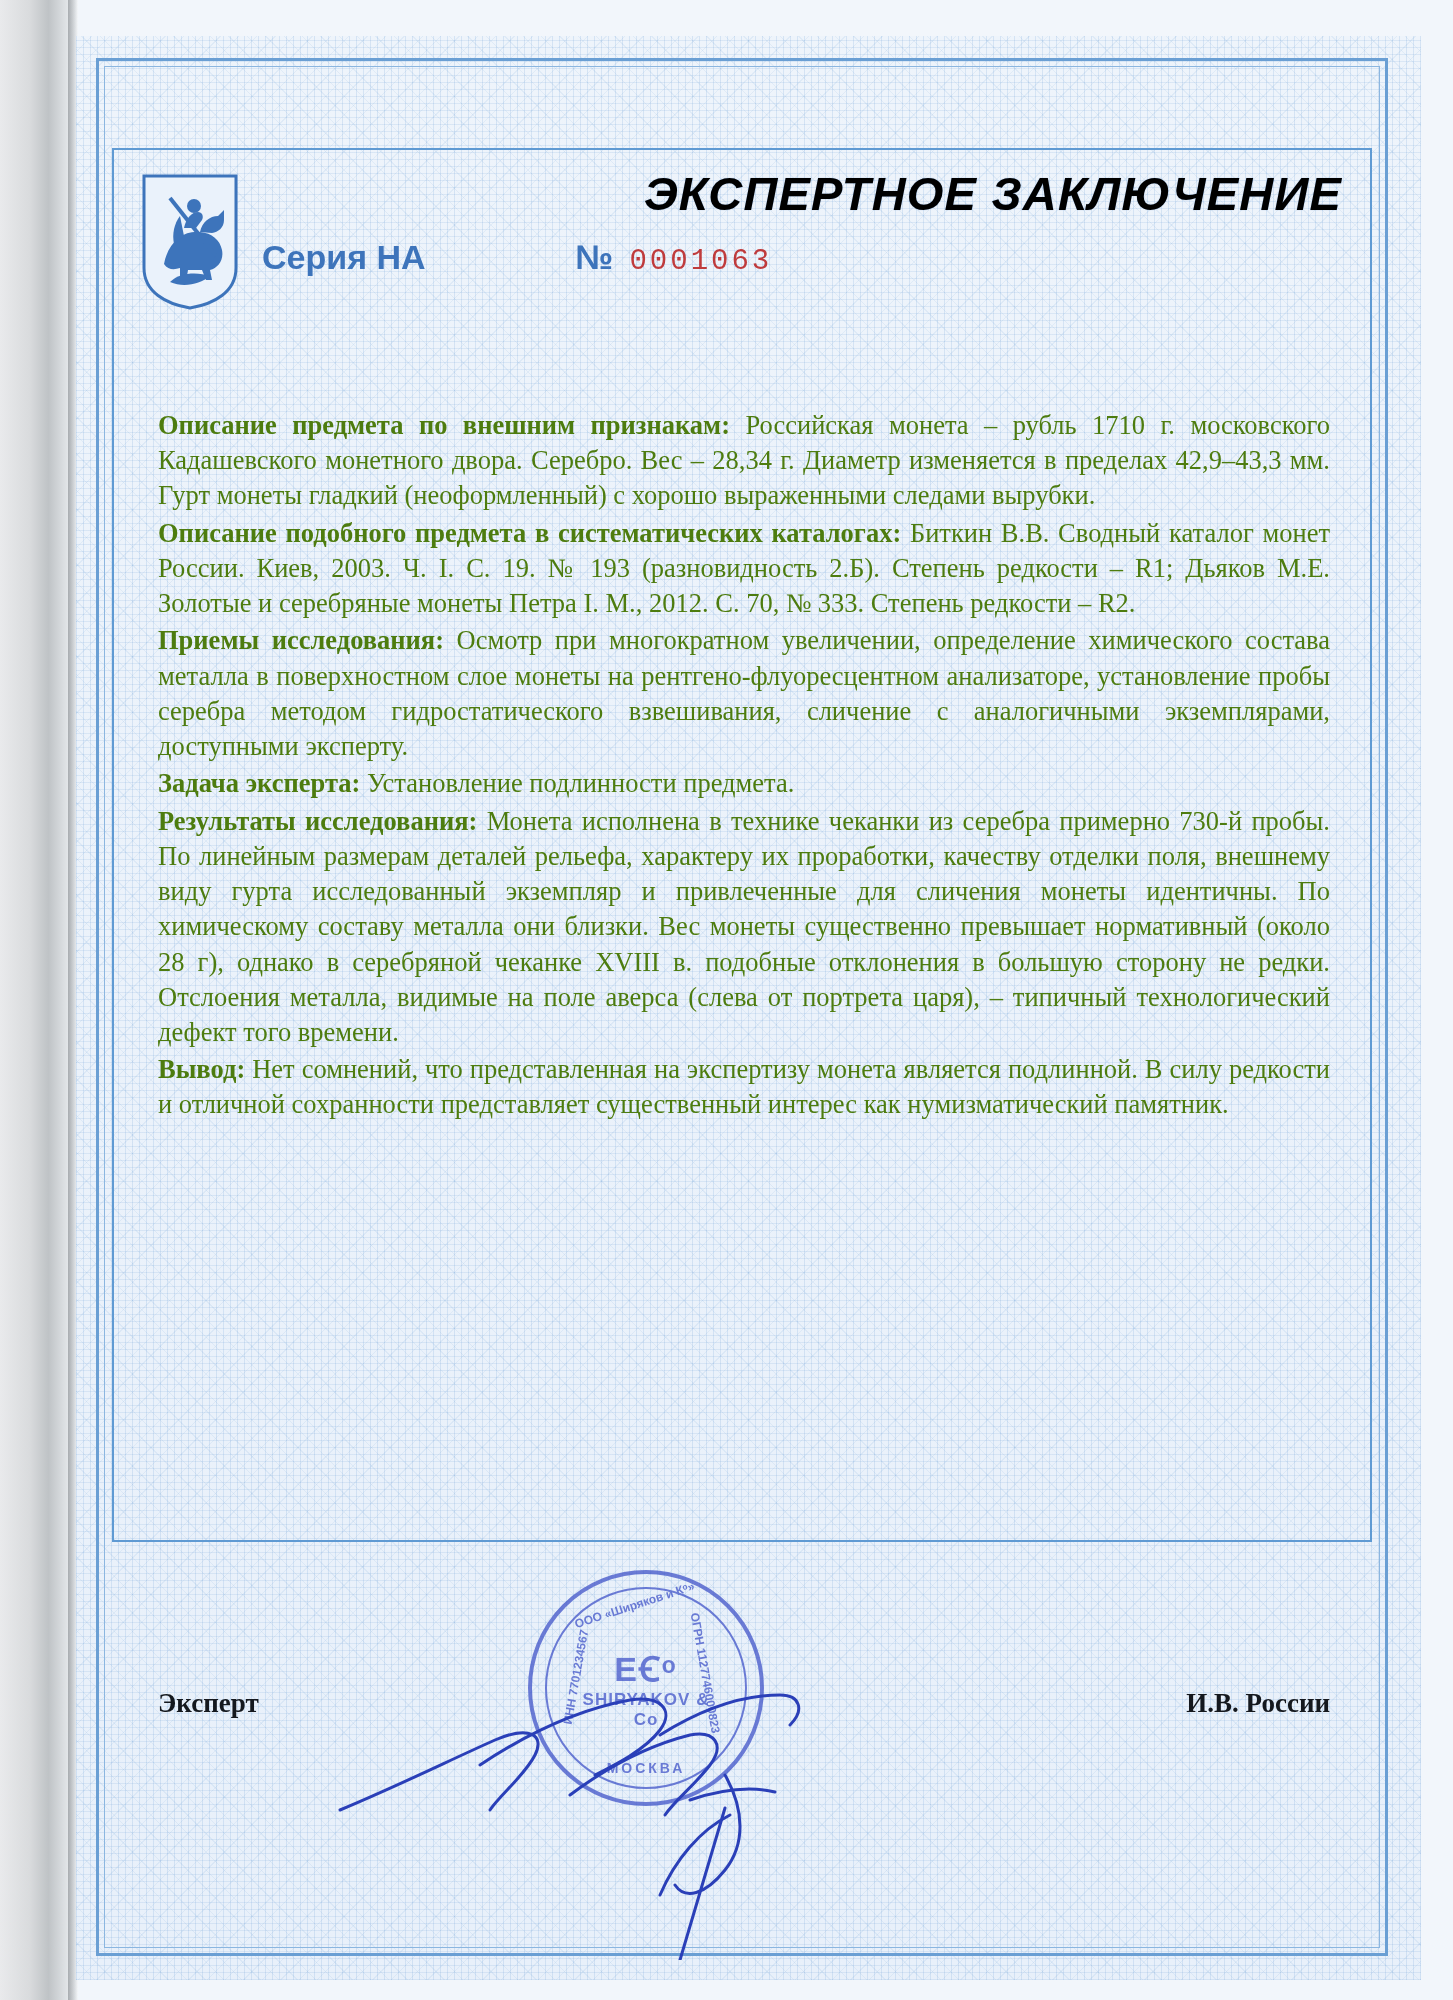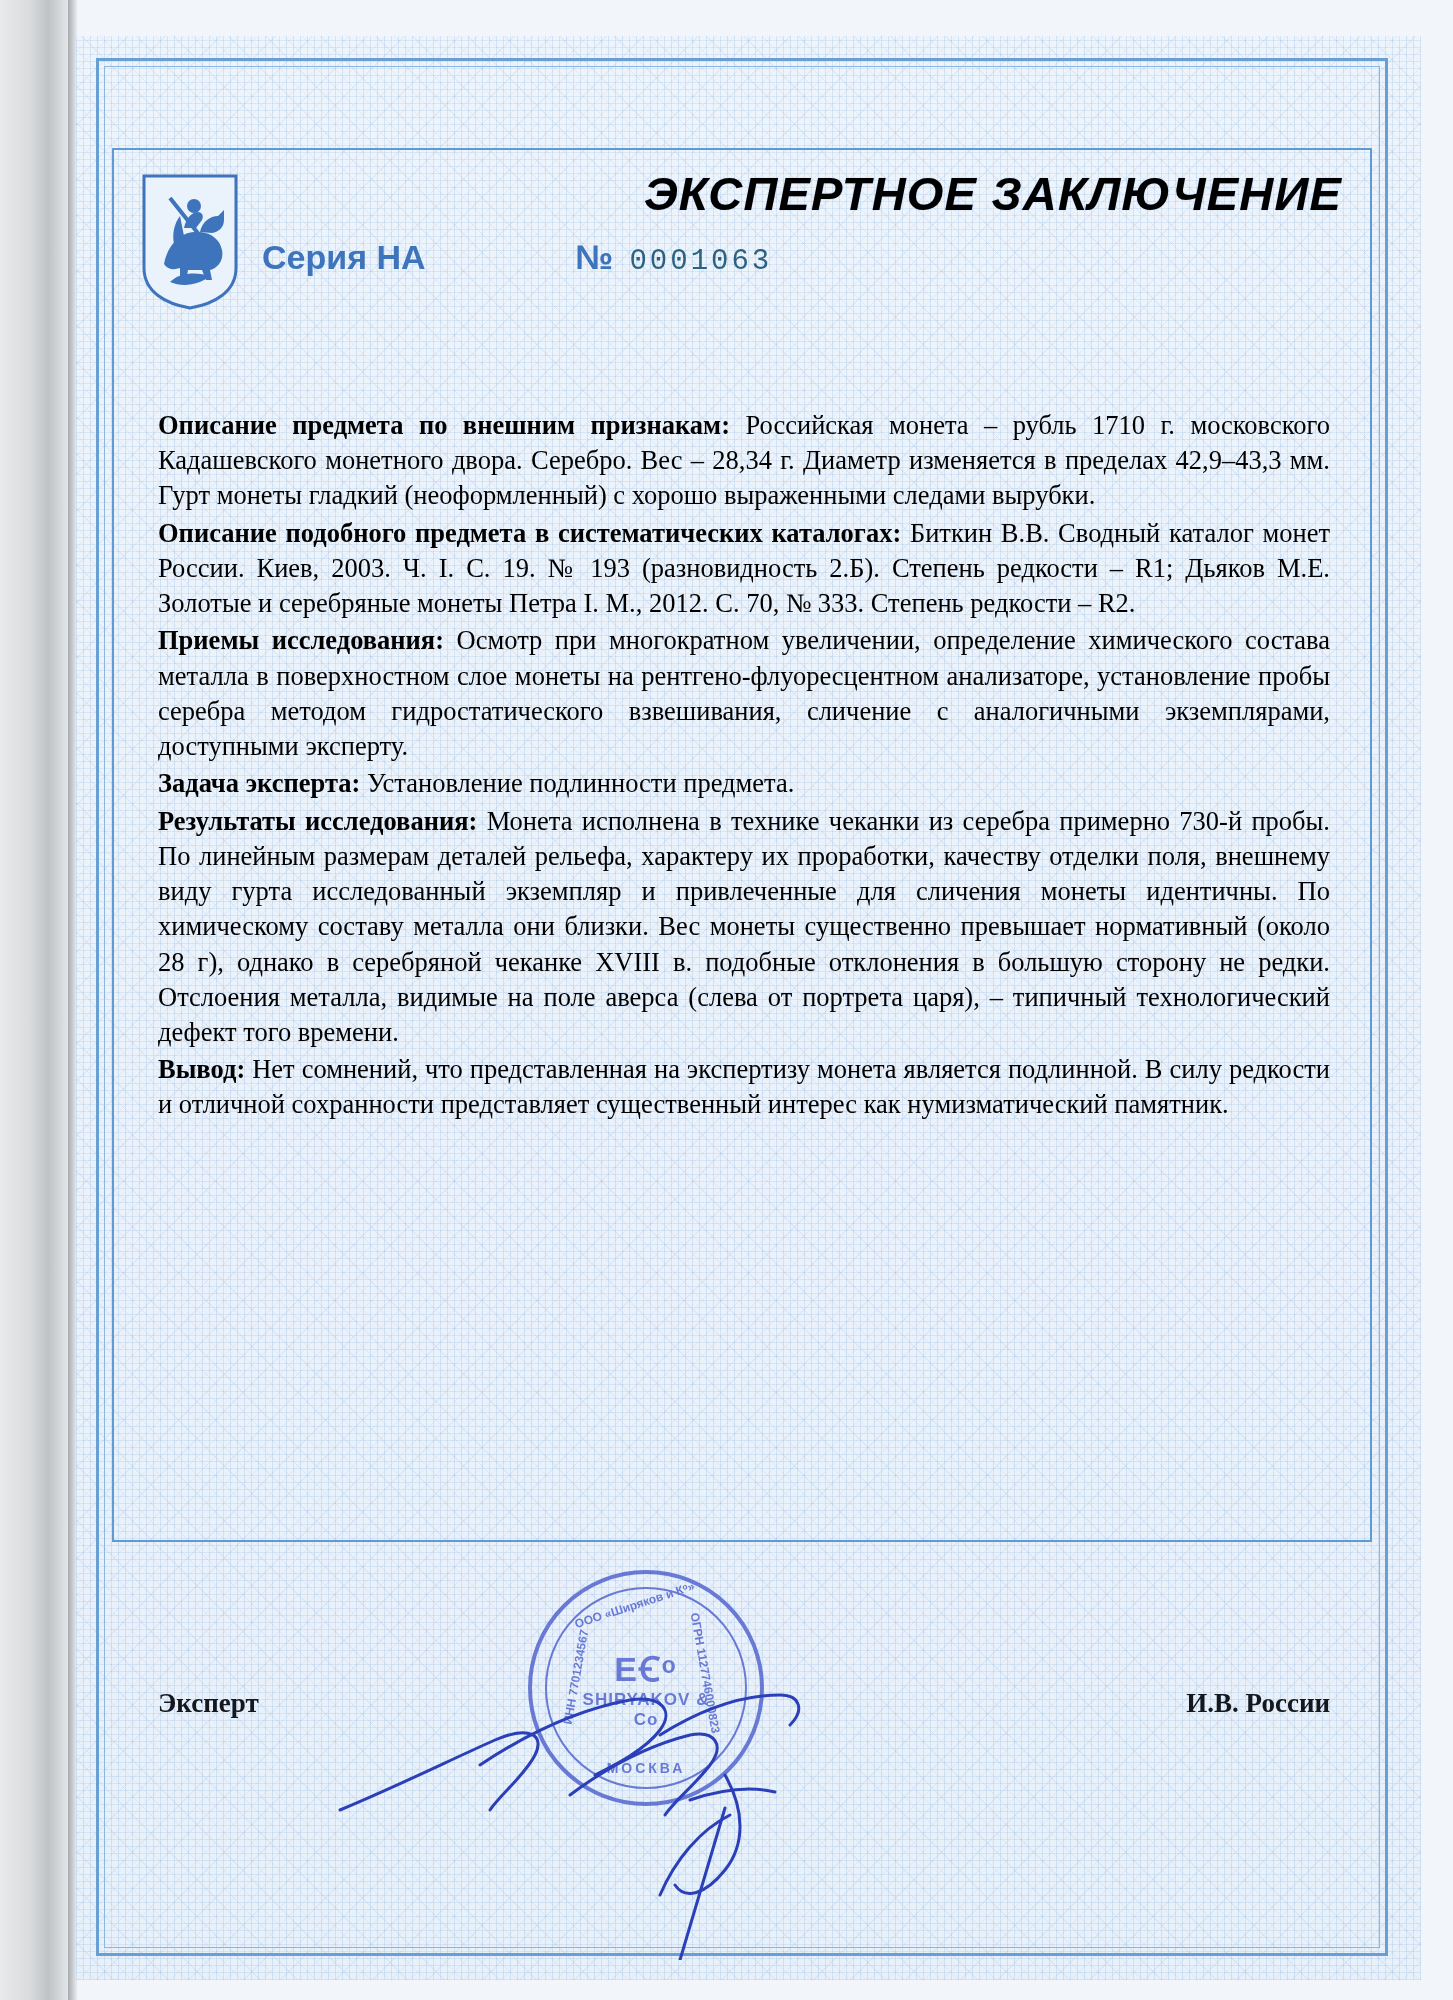--- a/index.html
+++ b/index.html
@@ -116,33 +116,33 @@
     gap: 150px;
     font-family: "Liberation Sans", sans-serif;
     font-size: 34px;
     color: #3d74bb;
   }
   .series { font-weight: bold; }
   .numwrap { display: flex; align-items: baseline; gap: 16px; }
   .numsign { font-weight: bold; }
   .numval {
     font-family: "Liberation Mono", monospace;
-    color: #0c4a6e;
+    color: #b91c1c;
     letter-spacing: 3px;
     font-size: 29px;
     opacity: .85;
   }
 
   
   .body-text {
     position: absolute;
     left: 158px;
     top: 408px;
     width: 1172px;
-    color: #000000;
+    color: #4d7c0f;
     font-size: 26.5px;
     line-height: 1.33;
     text-align: justify;
   }
   .body-text p {
     margin: 0 0 2px 0;
     text-align: justify;
     text-justify: inter-word;
   }
   .body-text b { font-weight: bold; }

